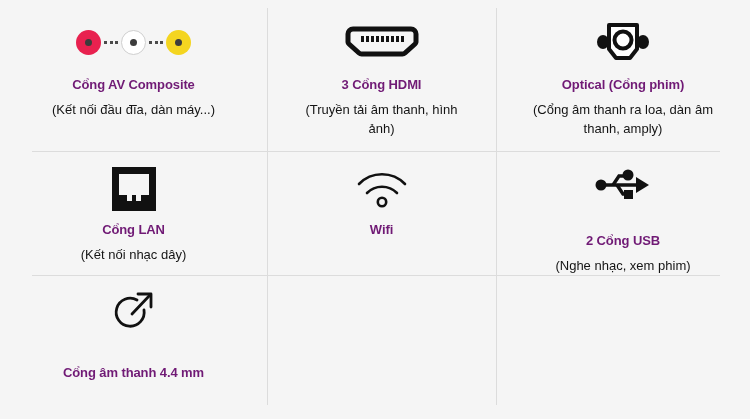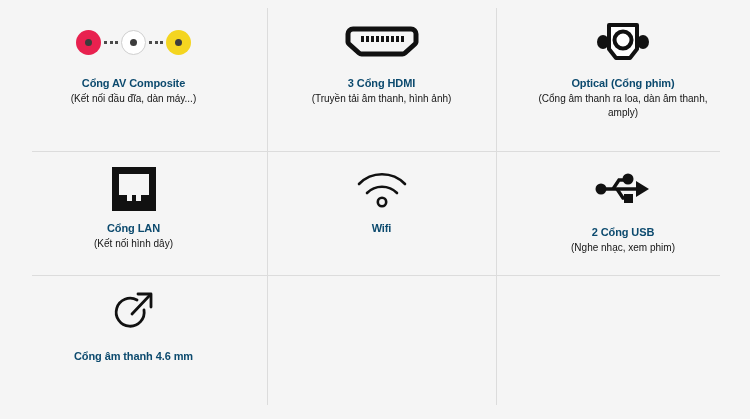--- a/index.html
+++ b/index.html
@@ -61,45 +61,45 @@
   }
 
   .cell-icon {
     display: flex;
     align-items: center;
     justify-content: center;
     height: 50px;
   }
 
   .cell-title {
-    font-size: 11px;
+    font-size: 13px;
     font-weight: bold;
     letter-spacing: -0.1px;
     line-height: 1.25;
-    color: #0c4a6e;
+    color: #701a75;
   }
 
   .cell-sub {
-    font-size: 10px;
+    font-size: 13px;
     font-weight: normal;
     line-height: 1.42;
     color: #141414;
-    margin-top: 1px;
+    margin-top: 8px;
     max-width: 215px;
   }
 
   
   .r1 { padding-top: 17px; }
   .r1 .cell-title { margin-top: 10px; }
 
   .r2 { padding-top: 13px; }
   .r2 .cell-title { margin-top: 8px; }
 
   .r3 { padding-top: 13px; }
-  .r3 .cell-title { margin-top: 12px; }
+  .r3 .cell-title { margin-top: 27px; }
 
   
   .av-icon {
     display: flex;
     align-items: center;
     gap: 3px;
   }
   .av-plug {
     width: 25px;
     height: 25px;
@@ -204,21 +204,21 @@
   </div>
 
   <div class="cell r2">
     <div class="cell-icon">
       <svg width="48" height="48" viewBox="0 0 48 48" aria-hidden="true">
         <rect x="2" y="2" width="44" height="44" fill="#111111"></rect>
         <path d="M9 9 H39 V30 H31 V36 H26 V30 H22 V36 H17 V30 H9 Z" fill="#f5f5f5"></path>
       </svg>
     </div>
     <div class="cell-title">Cổng LAN</div>
-    <div class="cell-sub">(Kết nối hình dây)</div>
+    <div class="cell-sub">(Kết nối nhạc dây)</div>
   </div>
 
   <div class="cell r2">
     <div class="cell-icon">
       <svg width="56" height="42" viewBox="0 0 56 42" aria-hidden="true">
         <g fill="none" stroke="#111111" stroke-width="2.6" stroke-linecap="round">
           <path d="M5 16 A32 32 0 0 1 51 16"></path>
           <path d="M13 25 A21 21 0 0 1 43 25"></path>
         </g>
         <circle cx="28" cy="34" r="4.2" fill="none" stroke="#111111" stroke-width="2.6"></circle>
@@ -248,18 +248,18 @@
   </div>
 
   <div class="cell r3">
     <div class="cell-icon">
       <svg width="48" height="46" viewBox="0 0 48 46" aria-hidden="true">
         <path d="M27 10 A14 14 0 1 0 34 20" fill="none" stroke="#111111" stroke-width="2.8" stroke-linecap="round"></path>
         <path d="M22 24 L40 5" fill="none" stroke="#111111" stroke-width="2.8" stroke-linecap="round"></path>
         <path d="M28 4 H41 V17" fill="none" stroke="#111111" stroke-width="2.8" stroke-linecap="round" stroke-linejoin="round"></path>
       </svg>
     </div>
-    <div class="cell-title">Cổng âm thanh 4.6 mm</div>
+    <div class="cell-title">Cổng âm thanh 4.4 mm</div>
     <div class="cell-sub"></div>
   </div>
 
 
 </div>
 
 </body></html>

